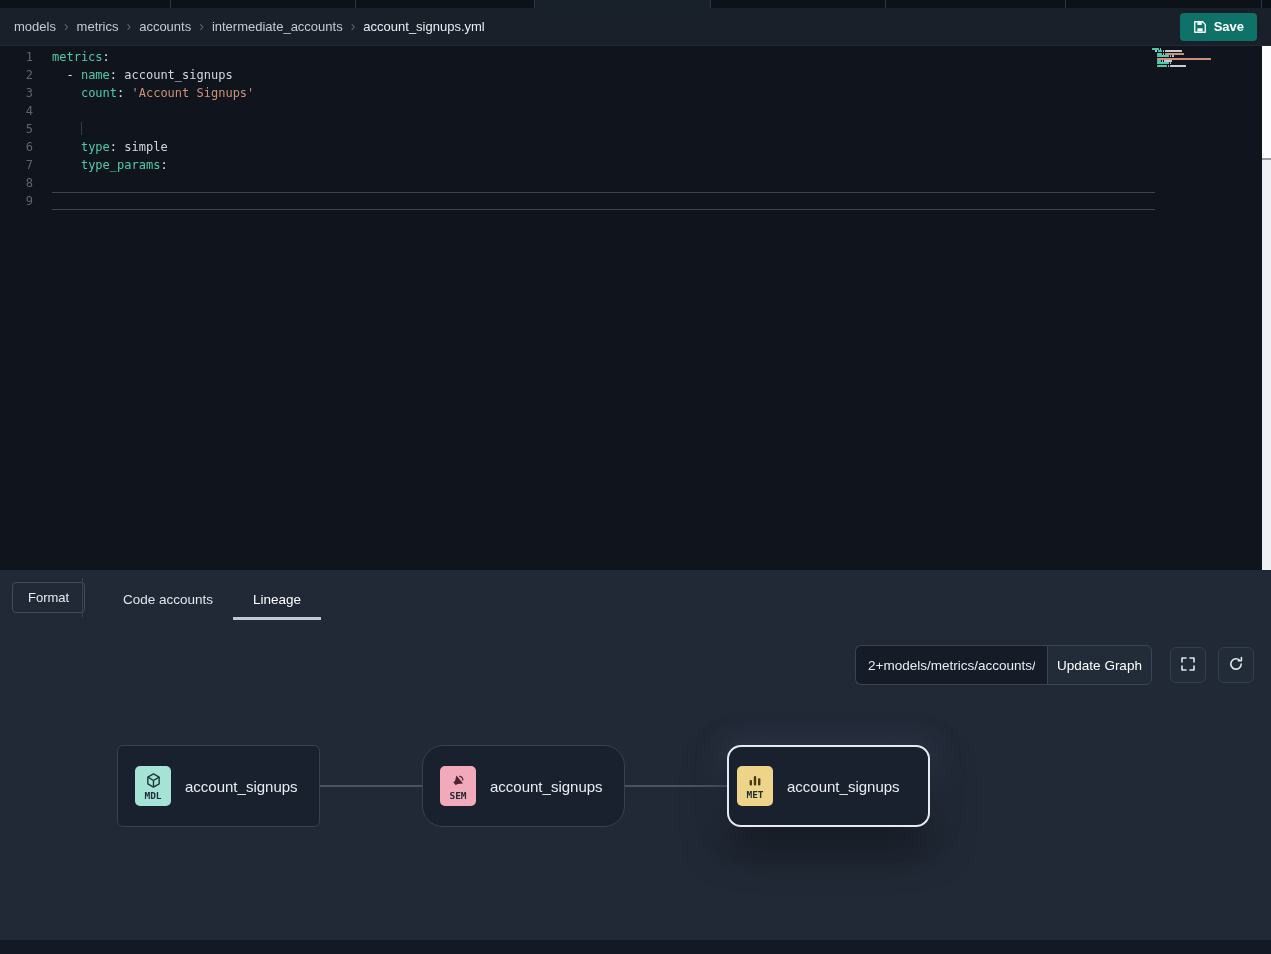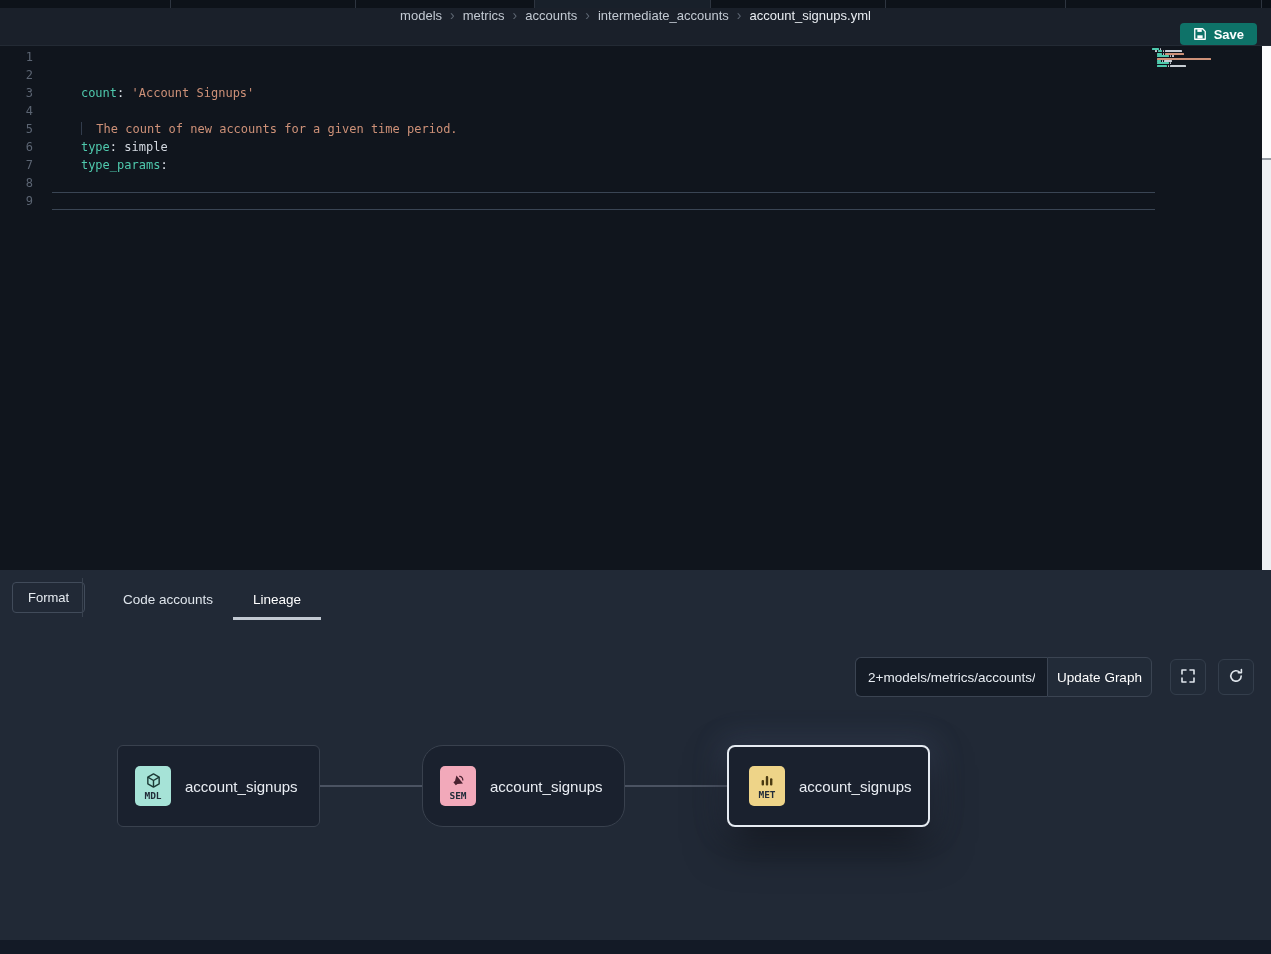--- a/index.html
+++ b/index.html
@@ -9,21 +9,21 @@
     font-family:"Liberation Sans", sans-serif; background:#10151d;
   }
 
   
   .tabstrip { position:absolute; top:0; left:0; width:1271px; height:8px; background:#0b1017; display:flex; }
   .ttab { height:8px; background:#0d1219; border-right:1px solid #2e3540; }
   .ttab.active { background:#18202a; }
 
   
   .crumbbar { position:absolute; top:8px; left:0; width:1271px; height:38px; background:#1a202a;
-    border-bottom:1px solid #232a34; display:flex; align-items:center; padding:0 14px;flex-direction:column; }
+    border-bottom:1px solid #232a34; display:flex; align-items:center; padding:0 14px; }
   .breadcrumb { display:flex; align-items:center; gap:8px; }
   .crumb { font-size:13px; color:#c3cad3; cursor:pointer; }
   .crumb.last { color:#e9edf2; }
   .crumb-sep { color:#5d6672; font-size:14px; line-height:1; transform:translateY(-1px); }
   .save-btn { margin-left:auto; display:flex; align-items:center; gap:7px; height:28px; padding:0 13px;
     background:#0e7268; color:#fff; border:none; border-radius:4px; font-size:13px; font-weight:600;
     font-family:"Liberation Sans", sans-serif; cursor:pointer; }
   .save-icon { display:flex; }
 
   
@@ -60,36 +60,36 @@
     background:transparent; border:1px solid #414b5a; border-radius:4px; color:#e6ebf1;
     font-size:13px; font-family:"Liberation Sans", sans-serif; cursor:pointer; }
   .panel-divider { position:absolute; top:8px; left:82px; width:1px; height:39px; background:#39424f; }
   .panel-tabs { position:absolute; top:13px; left:103px; display:flex; }
   .panel-tab { height:37px; line-height:34px; padding:0 20px; font-size:13.5px; color:#dfe5ec;
     cursor:pointer; border-bottom:3px solid transparent; }
   .panel-tab.active { color:#ffffff; font-weight:500; border-bottom:3px solid #c2c9d2;text-align:right; }
 
   
   .graph { position:absolute; top:55px; left:0; right:0; height:315px; }
-  .controls { position:absolute; top:20px; right:17px; display:flex; align-items:center;margin-top:12px; }
+  .controls { position:absolute; top:20px; right:17px; display:flex; align-items:center; }
   .selector-input { width:192px; height:40px; padding:0 12px; background:#151c27;
     border:1px solid #3b4452; border-right:none; border-radius:6px 0 0 6px; color:#e8edf3;
     font-size:13.5px; font-family:"Liberation Sans", sans-serif; outline:none; }
   .update-btn { width:105px; height:40px; background:#222b38; border:1px solid #3b4452;
     border-radius:0 6px 6px 0; color:#ffffff; font-size:13.5px;
     font-family:"Liberation Sans", sans-serif; cursor:pointer; }
   .icon-btn { width:36px; height:36px; background:#222b38; border:1px solid #343e4c; border-radius:6px;
     display:flex; align-items:center; justify-content:center; cursor:pointer; }
   .icon-btn.fs { margin-left:18px; }
   .icon-btn.rf { margin-left:12px; }
 
   .edge { position:absolute; top:160px; height:2px; background:#4b5362; }
   .node { position:absolute; width:203px; height:82px; background:#1a212e; border:1px solid #39414e;
     border-radius:6px; display:flex; align-items:center; padding-left:17px; gap:14px; cursor:pointer; }
-  .node.selected { border:2px solid #e6ebf2; padding-left:20px; border-radius:8px;
+  .node.selected { border:2px solid #e6ebf2; padding-left:8px; border-radius:14px;
     box-shadow:0 18px 40px rgba(0,0,0,.55), 0 0 30px 6px rgba(120,140,190,.18); }
   .badge { width:36px; height:40px; border-radius:5px; display:flex; flex-direction:column;
     align-items:center; justify-content:center; gap:1px; flex:none; }
   .badge-code { font-family:"DejaVu Sans Mono", monospace; font-size:9.5px; font-weight:bold; color:#222d3a; }
   .node-label { font-size:15px; color:#e9edf3; font-weight:500; }
 
   .statusbar { position:absolute; top:940px; left:0; width:1271px; height:14px; background:#131a26; }
 </style>
 </head>
 <body>
@@ -127,34 +127,36 @@
         </svg>
       </span>
       <span>Save</span>
     </button>
   </div>
 
   <div class="editor">
     <div class="code-lines">
         <div class="code-line">
           <span class="ln">1</span>
+          <span class="lc"><span class="tk-k">metrics</span><span class="tk-p">:</span></span>
         </div>
         <div class="code-line">
           <span class="ln">2</span>
+          <span class="lc"><span class="tk-w">  </span><span class="tk-p">- </span><span class="tk-k">name</span><span class="tk-p">:</span><span class="tk-v"> account_signups</span></span>
         </div>
         <div class="code-line">
           <span class="ln">3</span>
           <span class="lc"><span class="tk-w">    </span><span class="tk-k">count</span><span class="tk-p">:</span><span class="tk-s"> 'Account Signups'</span></span>
         </div>
         <div class="code-line">
           <span class="ln">4</span>
         </div>
         <div class="code-line">
           <span class="ln">5</span>
-          <span class="lc"><span class="tk-w">    </span><span class="tk-g"></span><span class="tk-s">  The count of new accounts for a given time period.</span></span>
+          <span class="lc"><span class="tk-w">    </span><span class="tk-g"></span></span>
         </div>
         <div class="code-line">
           <span class="ln">6</span>
           <span class="lc"><span class="tk-w">    </span><span class="tk-k">type</span><span class="tk-p">:</span><span class="tk-v"> simple</span></span>
         </div>
         <div class="code-line">
           <span class="ln">7</span>
           <span class="lc"><span class="tk-w">    </span><span class="tk-k">type_params</span><span class="tk-p">:</span></span>
         </div>
         <div class="code-line">

